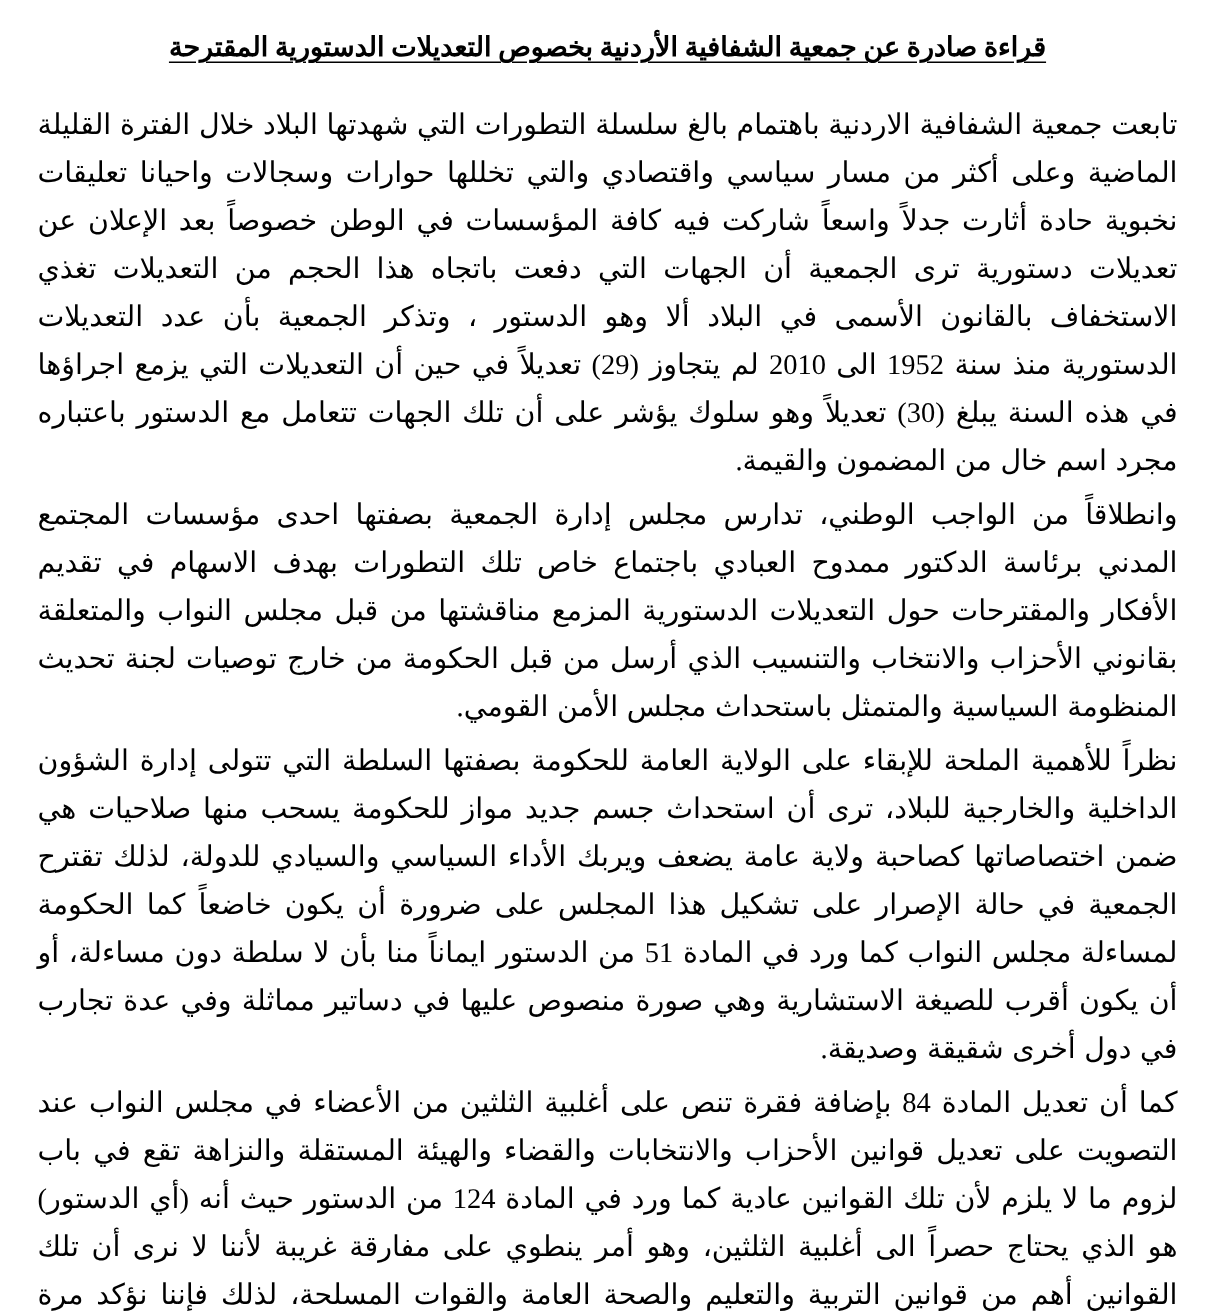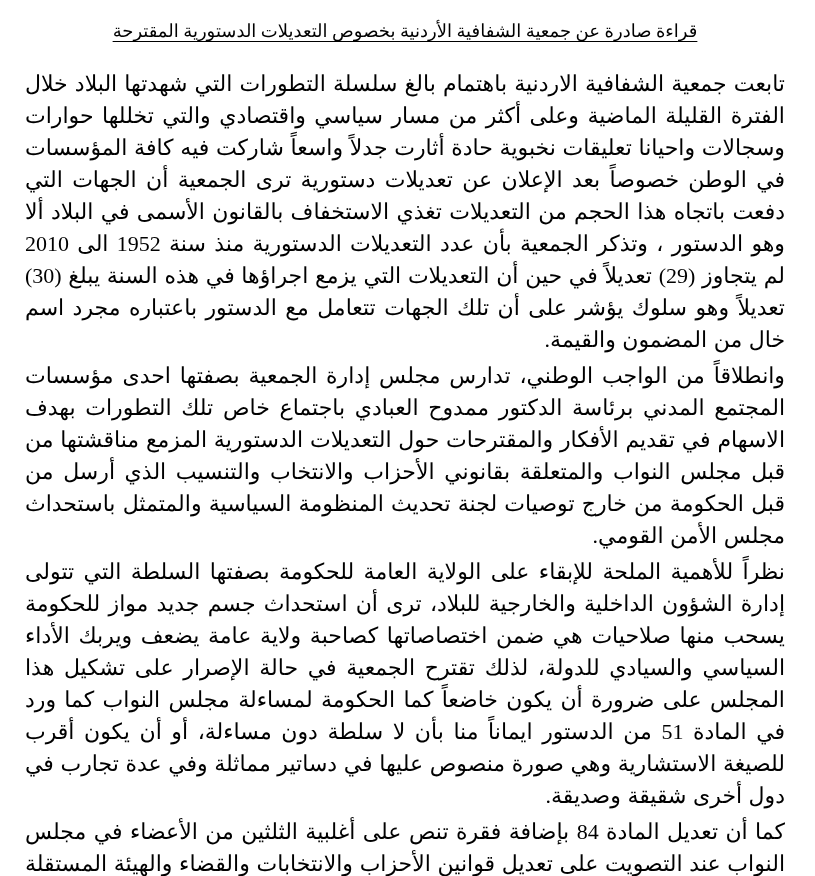--- a/index.html
+++ b/index.html
@@ -14,28 +14,28 @@
     background: #ffffff;
     color: #000000;
     direction: rtl;
     padding: 8px 30px 8px 25px; 
     overflow: hidden;
     font-family: "Liberation Serif", "DejaVu Serif", serif;
   }
   .doc-title {
     font-size: 18px;
     line-height: 30px;
-    font-weight: normal;
+    font-weight: bold;
     text-align: center;
     text-decoration: underline;
     text-underline-offset: 4px;
     margin: 8px 0 22px 0;
   }
   .doc-paragraph {
-    font-size: 22px;
+    font-size: 19px;
     line-height: 32px;
     text-align: justify;
     text-justify: inter-word;
     margin: 0 0 4px 0;
     word-spacing: 1px;
   }
 </style>
 </head>
 <body>
 

